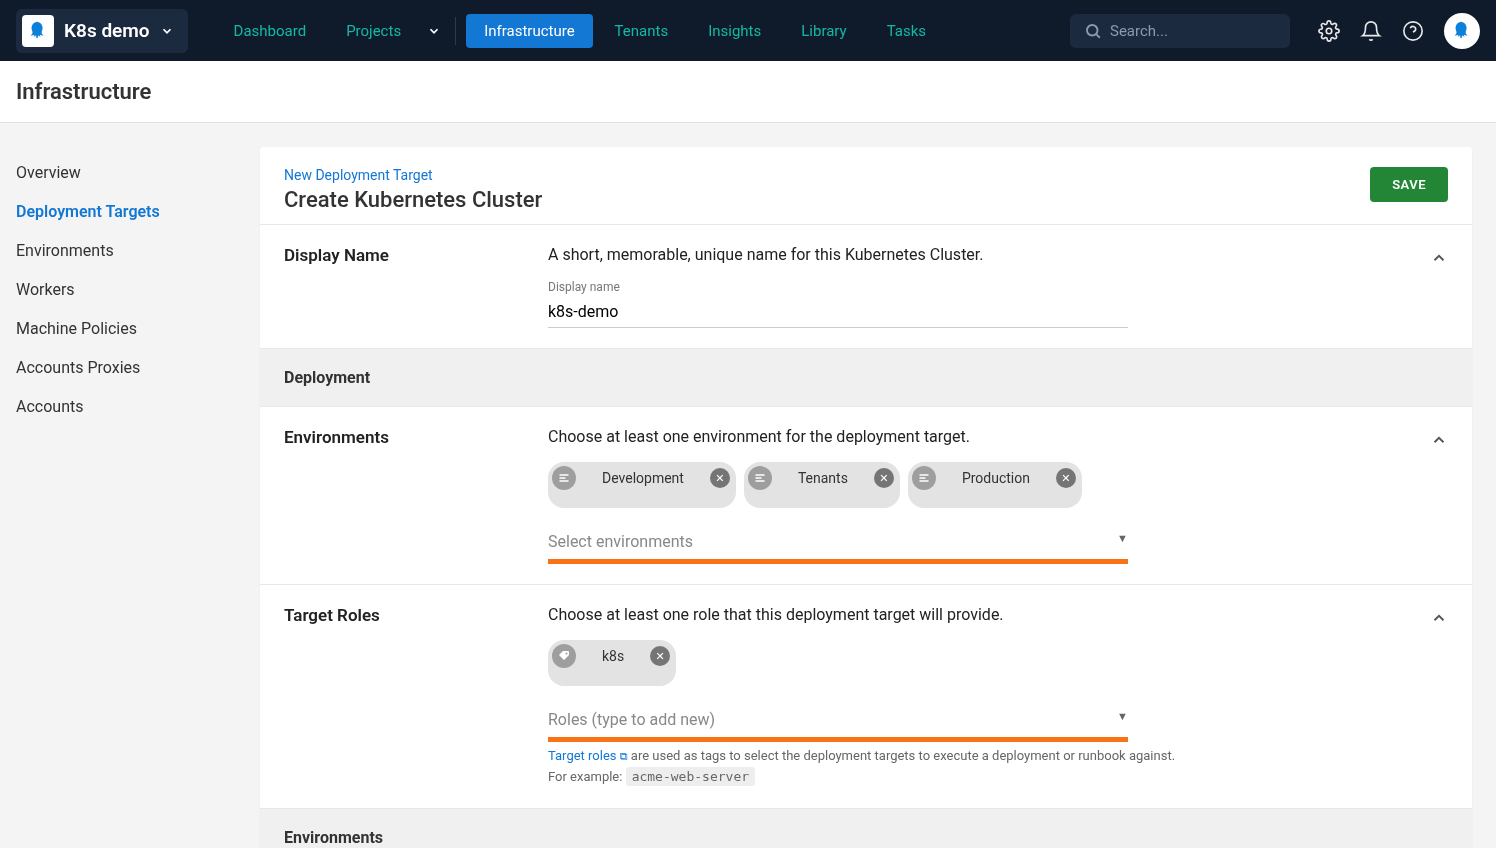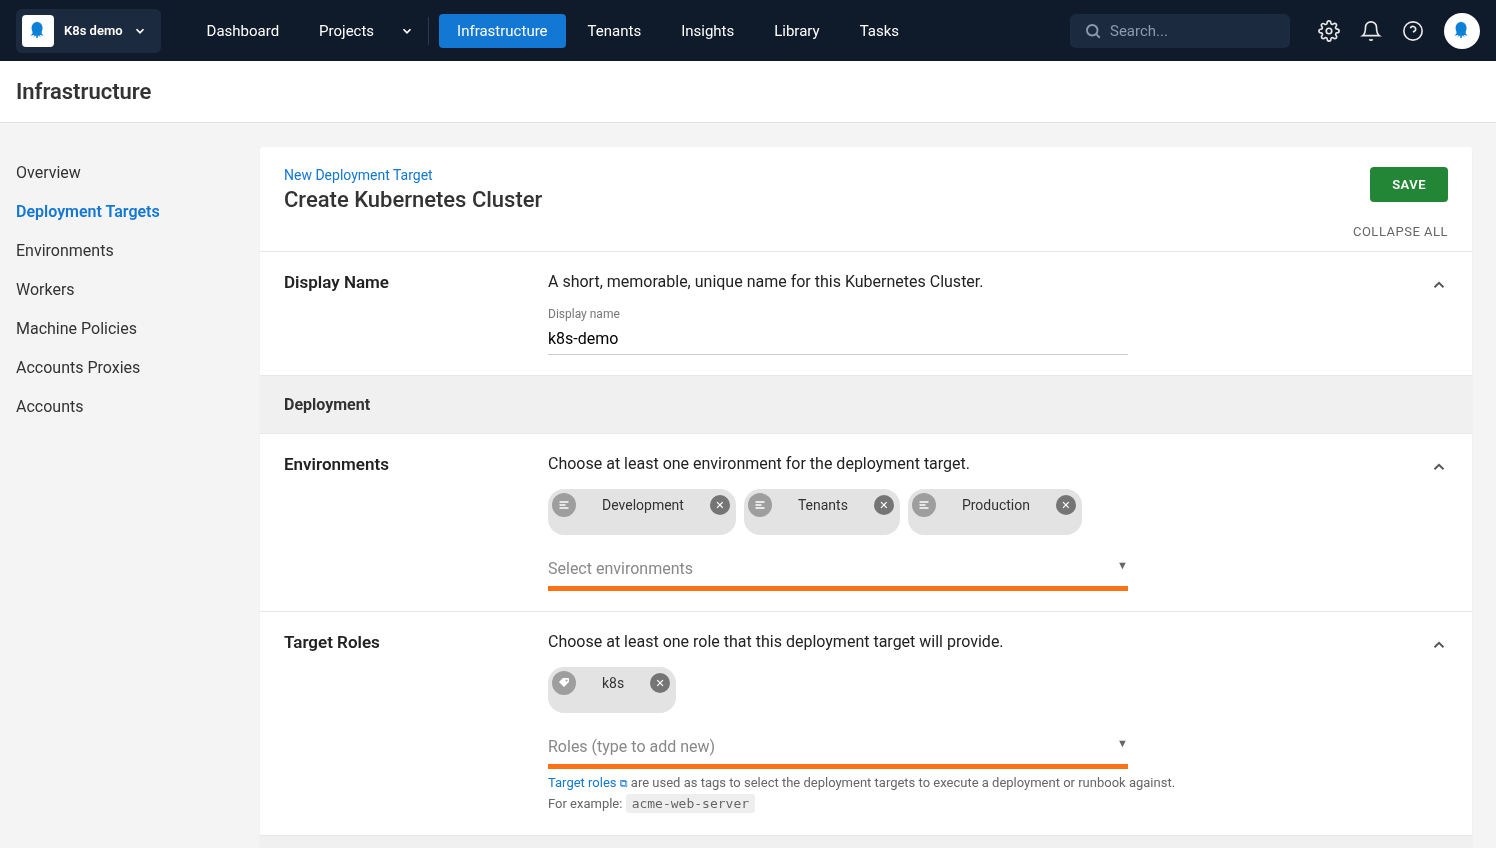--- a/index.html
+++ b/index.html
@@ -1,24 +1,24 @@
 <!DOCTYPE html>
 <html><head>
 <meta charset="utf-8">
 <style>
 * { margin: 0; padding: 0; box-sizing: border-box; font-family: -apple-system, BlinkMacSystemFont, "Segoe UI", Roboto, sans-serif; }
 body { background: #f4f4f4; color: #333; }
 
 .topbar { background: #0f1a2b; height: 61px; display: flex; align-items: center; padding: 0 16px; gap: 8px; }
 .space-selector { display: flex; align-items: center; gap: 10px; background: #1c2a40; border-radius: 6px; padding: 6px 14px 6px 6px; cursor: pointer; }
 .logo-box { width: 32px; height: 32px; background: #fff; border-radius: 4px; display: flex; align-items: center; justify-content: center; color: #0d80d8; }
-.space-name { color: #fff; font-weight: 600; font-size: 13px; }
+.space-name { color: #fff; font-weight: 600; font-size: 19px; }
 .chev { color: #fff; }
 .nav { display: flex; align-items: center; gap: 4px; margin-left: 20px; }
-.nav-item { color: #ffffff; padding: 8px 18px; font-size: 15px; border-radius: 4px; cursor: pointer; }
+.nav-item { color: #14b8a6; padding: 8px 18px; font-size: 15px; border-radius: 4px; cursor: pointer; }
 .nav-item.active { background: #1377d4; color: #fff; }
 .nav-divider { width: 1px; height: 28px; background: #2a3a52; margin: 0 6px; }
 .search-box { margin-left: auto; background: #1c2a40; border-radius: 6px; display: flex; align-items: center; padding: 8px 14px; width: 220px; }
 .search-box input { background: transparent; border: none; color: #fff; font-size: 15px; outline: none; flex: 1; margin-left: 8px; }
 .search-box input::placeholder { color: #8a9ab0; }
 .top-icons { display: flex; align-items: center; gap: 20px; margin-left: 20px; }
 .top-icon { color: #e8e8e8; cursor: pointer; }
 .avatar { width: 36px; height: 36px; background: #fff; border-radius: 50%; display: flex; align-items: center; justify-content: center; color: #0d80d8; }
 
 .page-header { background: #fff; padding: 18px 16px; border-bottom: 1px solid #e0e0e0; }
@@ -147,21 +147,20 @@
 
   <div class="content">
     <div class="card">
       <div class="card-header">
         <div>
           <div class="breadcrumb-link">New Deployment Target</div>
           <div class="card-title">Create Kubernetes Cluster</div>
         </div>
         <button class="save-btn">SAVE</button>
       </div>
-      <div class="collapse-all">COLLAPSE ALL</div>
 
       <div class="section">
         <div class="section-row">
           <div class="section-label">Display Name</div>
           <div class="section-body">
             <div class="section-desc">A short, memorable, unique name for this Kubernetes Cluster.</div>
             <div class="field-label">Display name</div>
             <input class="text-input" type="text" value="k8s-demo" style="">
           </div>
           <div class="expand-btn">

